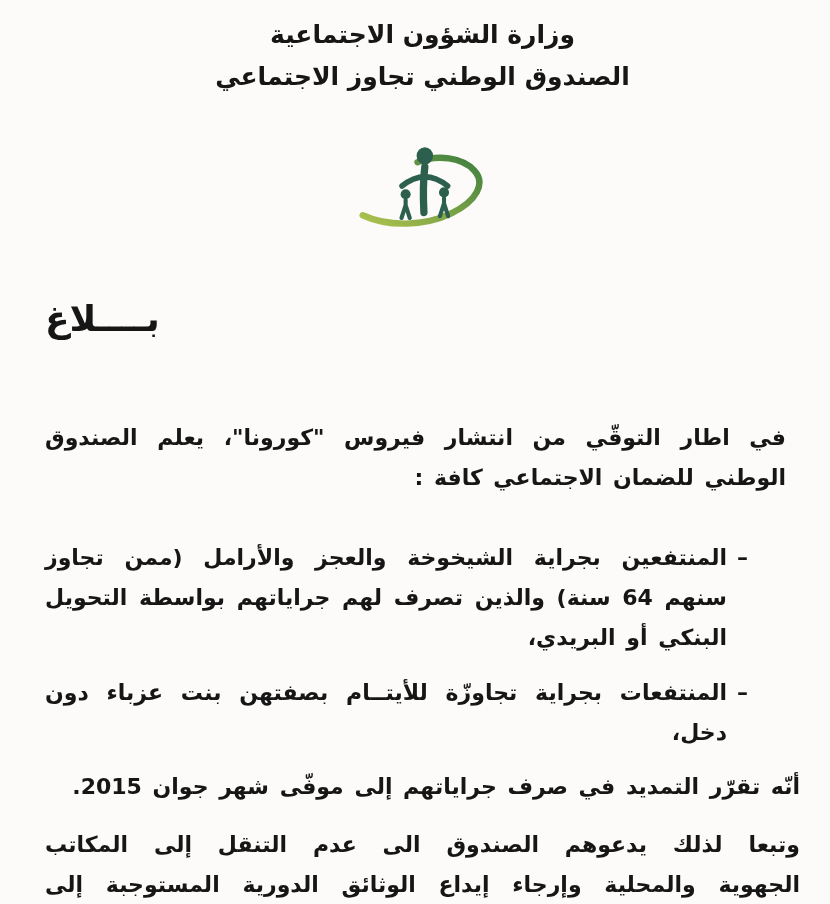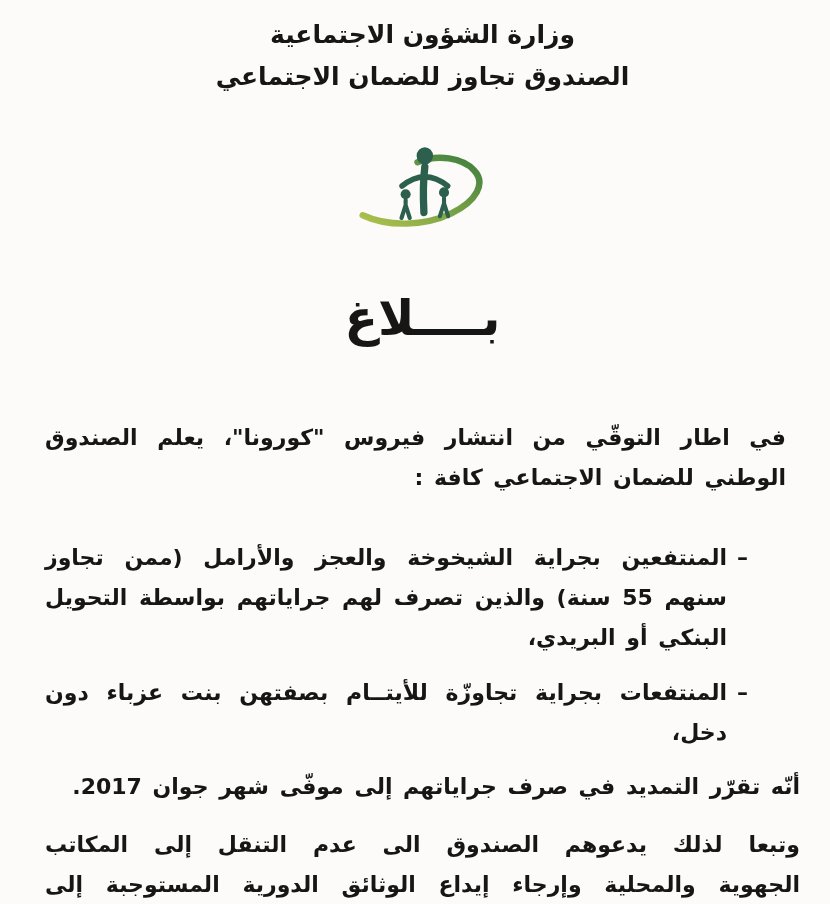--- a/index.html
+++ b/index.html
@@ -26,22 +26,22 @@
     line-height: 42px;
   }
   .h-line { white-space: nowrap; }
   .logo-wrap {
     margin-top: 42px;
     height: 94px;
     text-align: center;
   }
   .title {
     margin: 54px 0 0 0;
-    text-align: center;
-    font-size: 49px;
+    text-align: left;
+    font-size: 36px;
     line-height: 62px;
     font-weight: bold;
     letter-spacing: 1px;
   }
   .doc-body {
     font-size: 22px;
     line-height: 40px;
     word-spacing: 3px;
   }
   .intro {
@@ -71,21 +71,21 @@
     word-spacing: 7px;
   }
 </style>
 </head>
 <body style="background: rgb(252, 251, 249);">
 
 <div class="page" style="background: rgb(252, 251, 249); color: rgb(22, 22, 22);">
 
   <header class="doc-header">
     <div class="h-line">وزارة الشؤون الاجتماعية</div>
-    <div class="h-line">الصندوق تجاوز للضمان الاجتماعي</div>
+    <div class="h-line">الصندوق الوطني تجاوز الاجتماعي</div>
   </header>
 
   <div class="logo-wrap">
     <svg width="128" height="92" viewBox="0 0 140 100" aria-hidden="true">
       <defs>
         <linearGradient id="lg-grad" x1="0" y1="1" x2="1" y2="0">
           <stop id="lg-stop1" offset="0" stop-color="#aec24e"></stop>
           <stop id="lg-stop2" offset="1" stop-color="#3f7f3f"></stop>
         </linearGradient>
       </defs>
@@ -101,26 +101,26 @@
   </div>
 
   <h1 class="title">بــــلاغ</h1>
 
   <main class="doc-body">
     <p class="intro">في اطار التوقّي من انتشار فيروس "كورونا"، يعلم الصندوق الوطني للضمان الاجتماعي كافة :</p>
 
     <div class="bullets">
       <div class="bullet">
         <span class="bullet-dash">–</span>
-        <span class="bullet-text">المنتفعين بجراية الشيخوخة والعجز والأرامل (ممن تجاوز سنهم 55 سنة) والذين تصرف لهم جراياتهم بواسطة التحويل البنكي أو البريدي،</span>
+        <span class="bullet-text">المنتفعين بجراية الشيخوخة والعجز والأرامل (ممن تجاوز سنهم 64 سنة) والذين تصرف لهم جراياتهم بواسطة التحويل البنكي أو البريدي،</span>
       </div>
       <div class="bullet">
         <span class="bullet-dash">–</span>
         <span class="bullet-text">المنتفعات بجراية تجاوزّة للأيتــام بصفتهن بنت عزباء دون دخل،</span>
       </div>
     </div>
 
-    <p class="decision">أنّه تقرّر التمديد في صرف جراياتهم إلى موفّى شهر جوان 2017.</p>
+    <p class="decision">أنّه تقرّر التمديد في صرف جراياتهم إلى موفّى شهر جوان 2015.</p>
 
     <p class="closing">وتبعا لذلك يدعوهم الصندوق الى عدم التنقل إلى المكاتب الجهوية والمحلية وإرجاء إيداع الوثائق الدورية المستوجبة إلى شهر جوان 2020.</p>
   </main>
 
 </div>
 
 </body></html>

